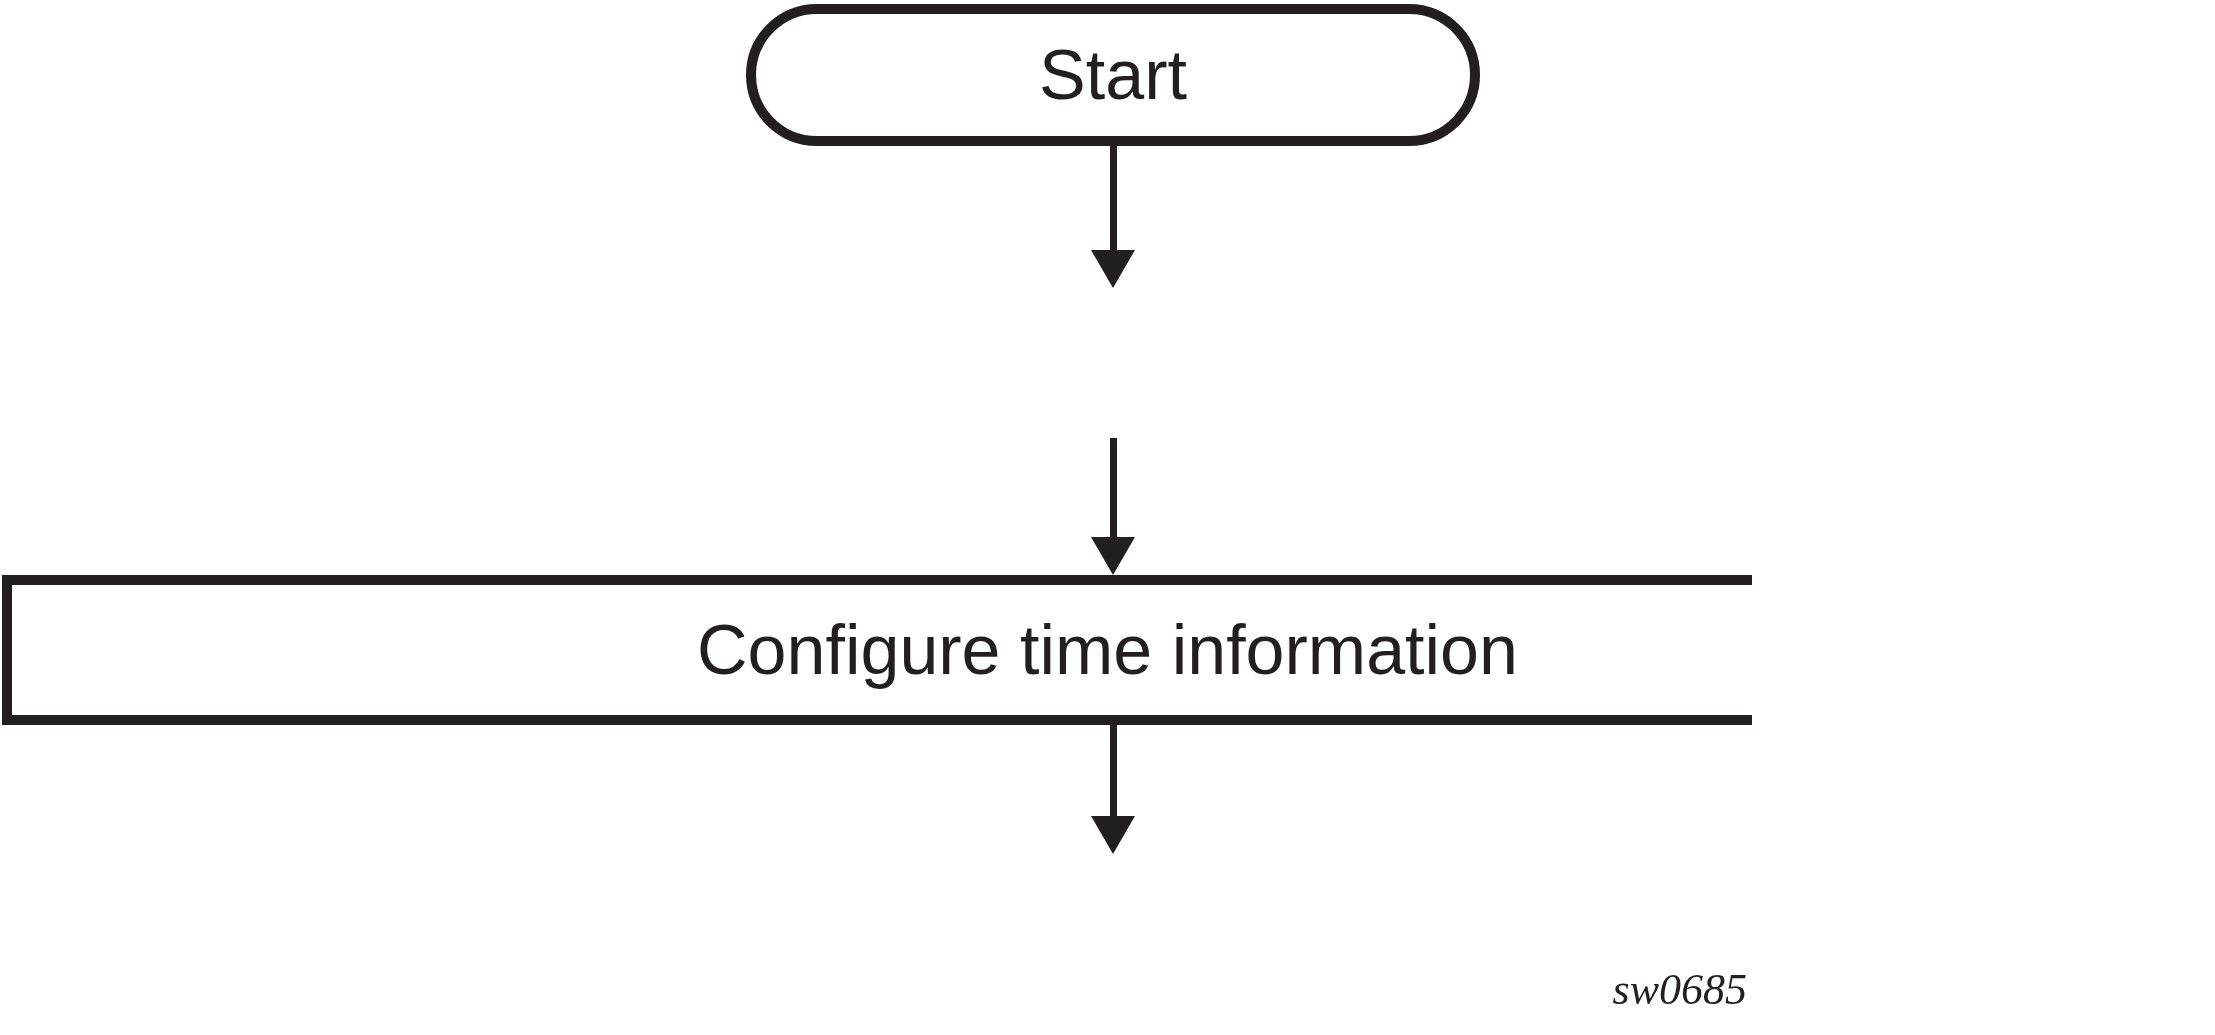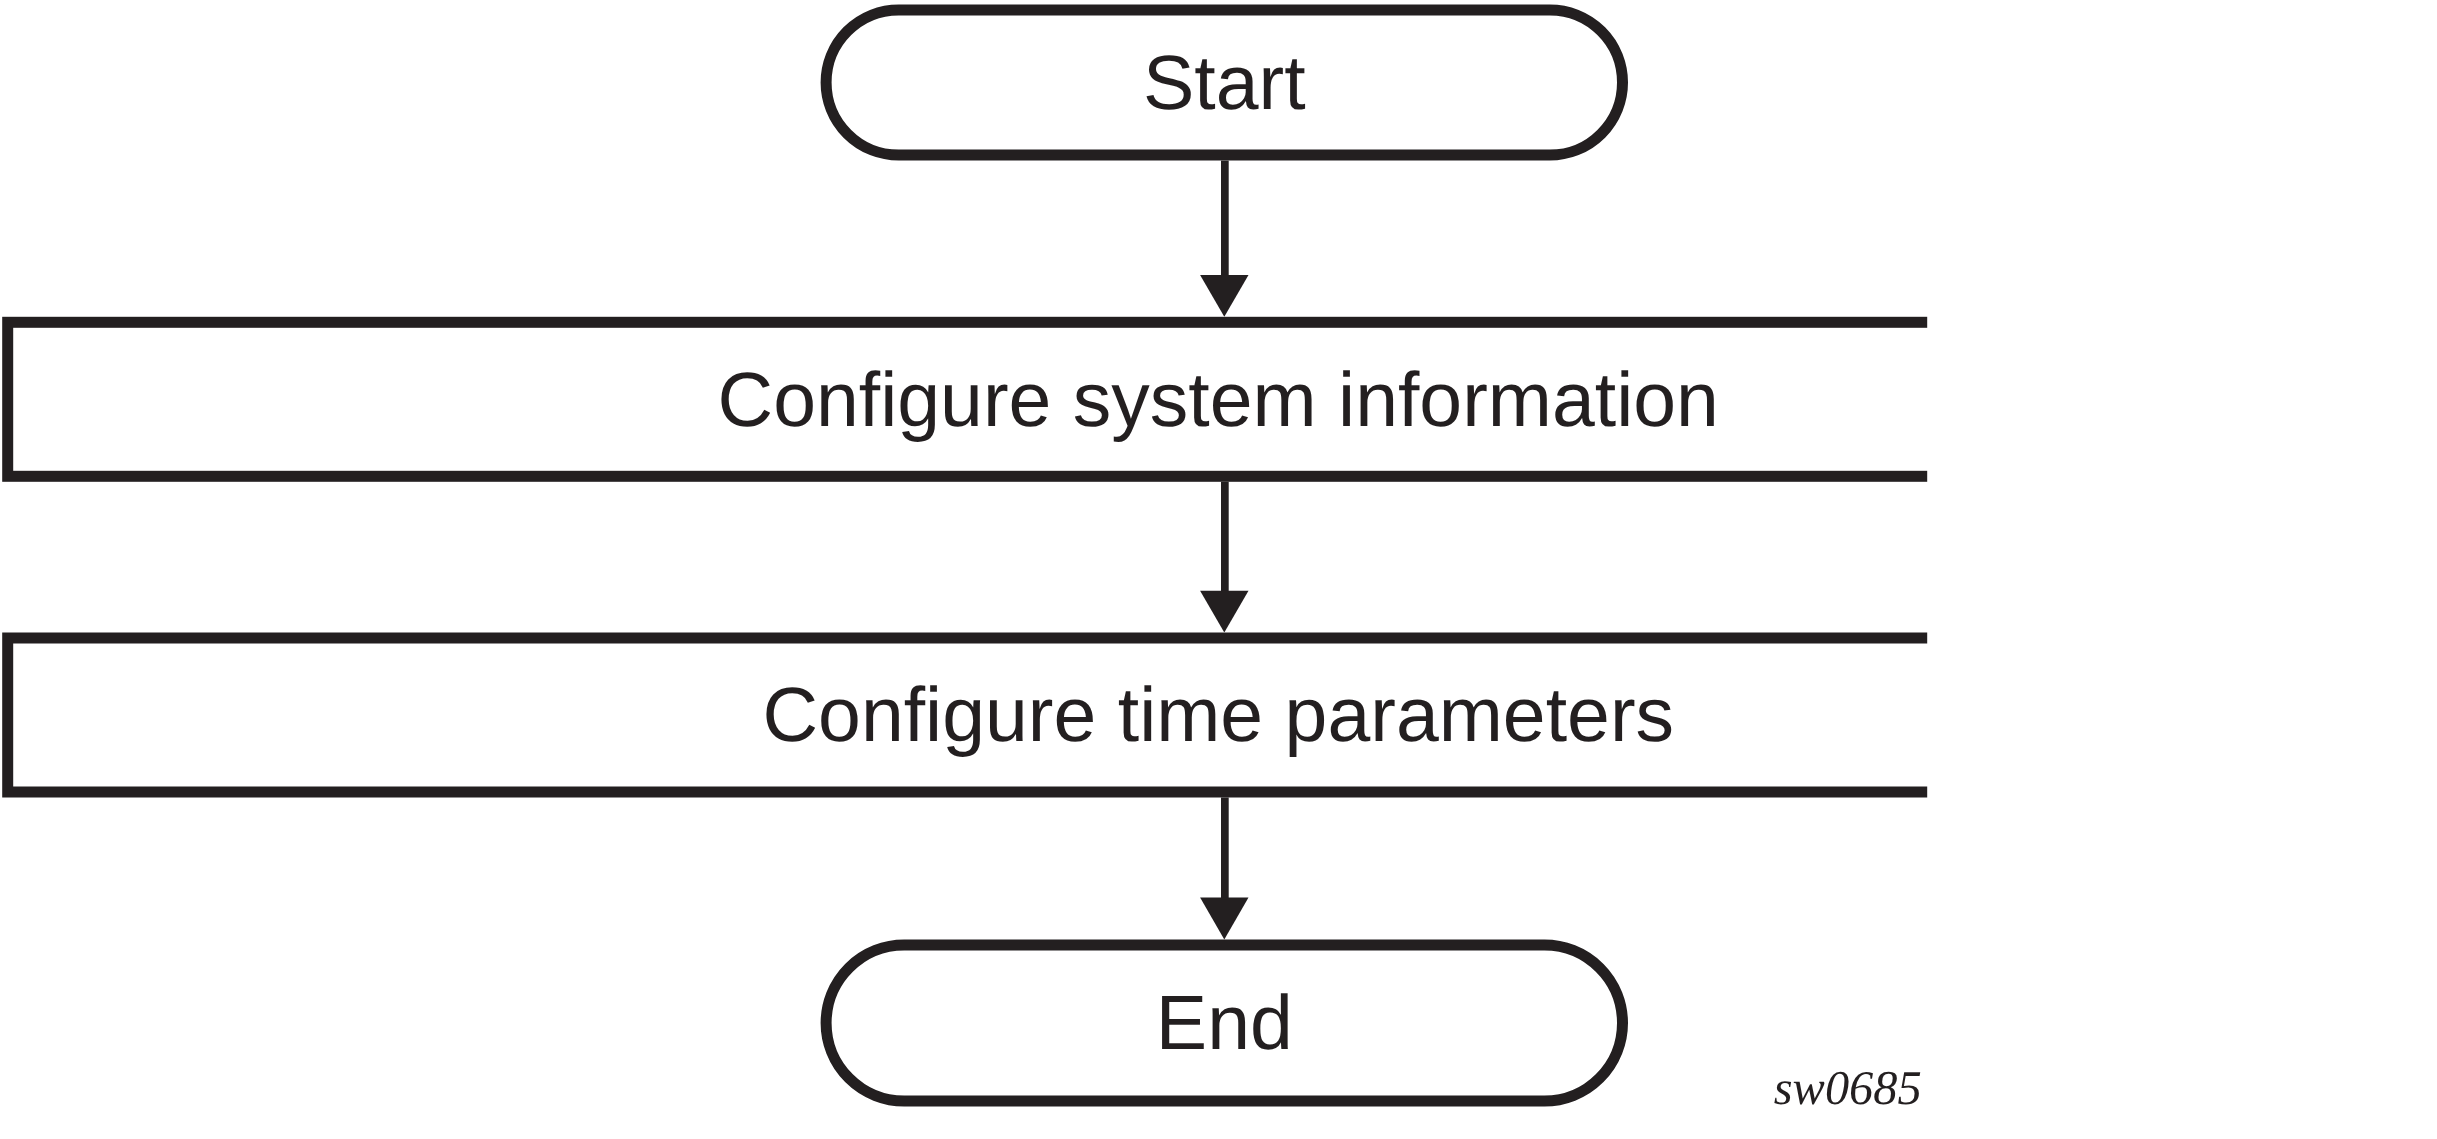--- a/index.html
+++ b/index.html
@@ -75,37 +75,31 @@
 
   <div class="node terminator" style="left:746px; top:4px; width:734px; height:142px; border-radius:71px;">
     <span class="label">Start</span>
   </div>
 
   <div class="arrow" style="left:1091px; top:146px; height:142px;">
     <div class="shaft"></div>
     <div class="head"></div>
   </div>
 
-  <div class="node process" style="left:2px; top:288px; width:2211px; height:150px;">
-    <span class="label">Configure system information</span>
-  </div>
 
   <div class="arrow" style="left:1091px; top:438px; height:137px;">
     <div class="shaft"></div>
     <div class="head"></div>
   </div>
 
   <div class="node process" style="left:2px; top:575px; width:2211px; height:150px;">
-    <span class="label">Configure time parameters</span>
+    <span class="label">Configure time information</span>
   </div>
 
   <div class="arrow" style="left:1091px; top:725px; height:129px;">
     <div class="shaft"></div>
     <div class="head"></div>
   </div>
 
-  <div class="node terminator" style="left:746px; top:854px; width:734px; height:152px; border-radius:76px;">
-    <span class="label">End</span>
-  </div>
 
   <div class="figure-id">sw0685</div>
 
 </div>
 
 </body></html>

